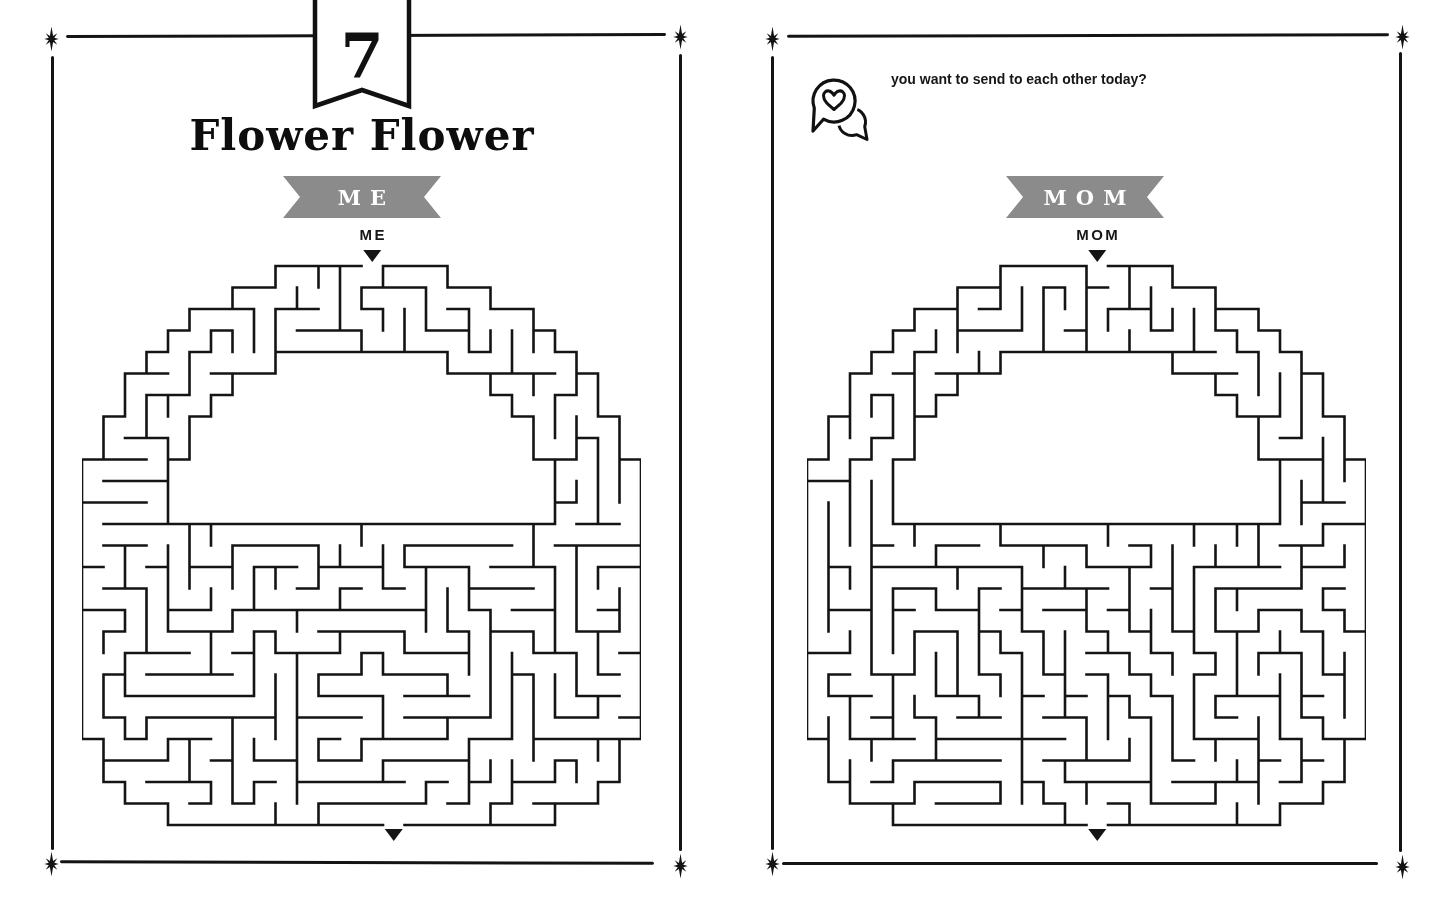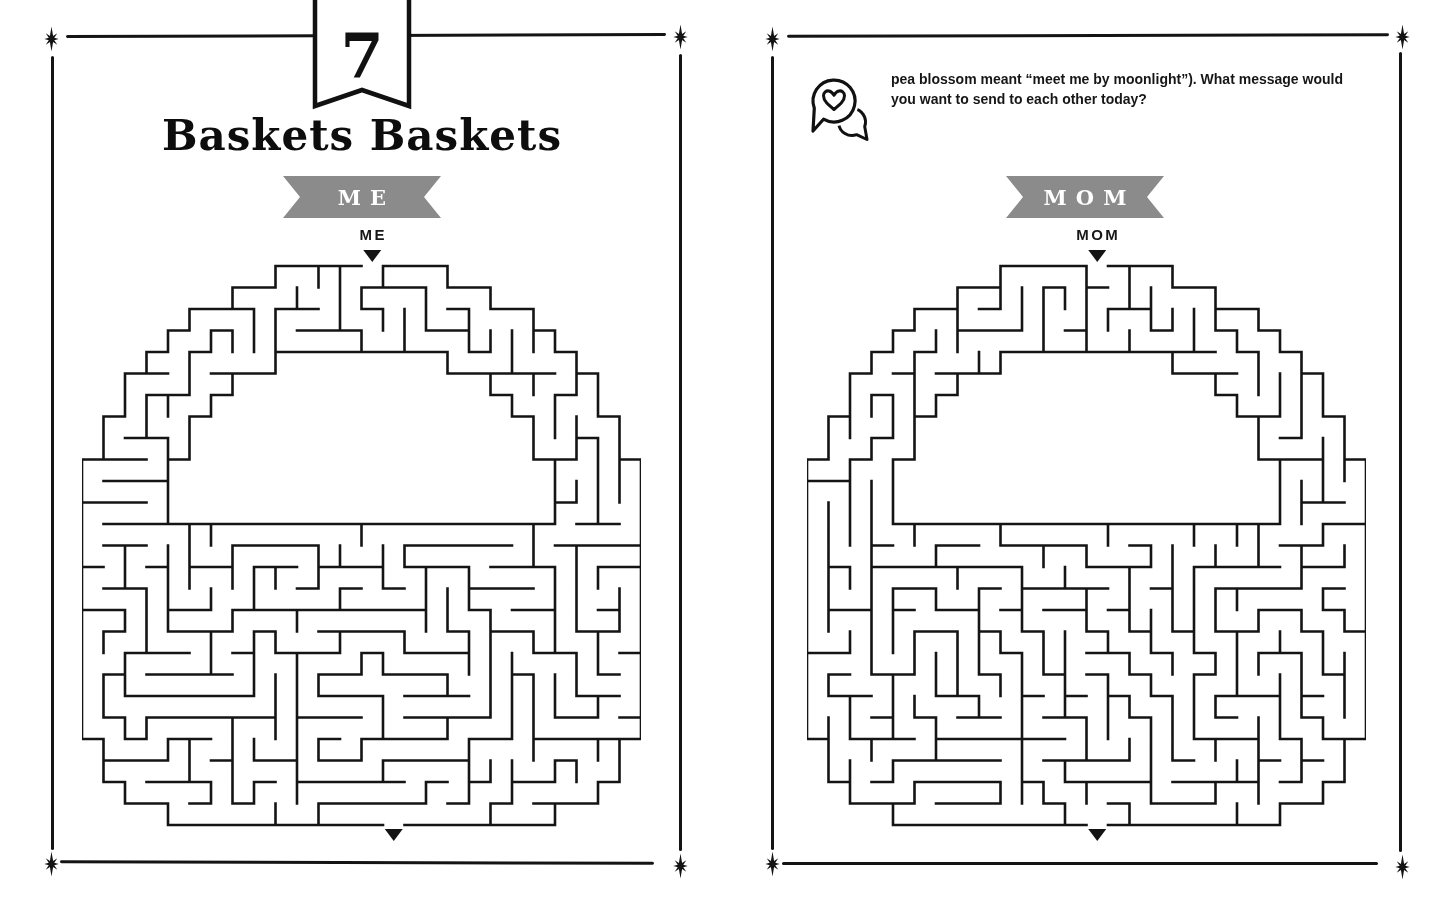--- a/index.html
+++ b/index.html
@@ -84,21 +84,21 @@
             <path d="M0 -8.5 L1.7 0 L0 8.5 L-1.7 0 Z"></path>
           </g>
         </g>
       </svg>
 
     <svg class="ribbon-svg" style="left:311px;" viewBox="0 0 102 115">
       <path d="M4 -8 L98 -8 L98 106 L51 90 L4 106 Z" fill="#ffffff" stroke="#111111" stroke-width="4.5"></path>
       <text x="51" y="78" text-anchor="middle" font-family="DejaVu Serif, serif" font-size="62" font-weight="bold" fill="#111111">7</text>
     </svg>
 
-    <div class="page-title" style="left:82px;width:560px;">Baskets Baskets</div>
+    <div class="page-title" style="left:82px;width:560px;">Flower Flower</div>
 
     <div class="gray-banner" style="left:283px;top:176px;">
       <span>ME</span>
     </div>
 
     <div class="start-label" style="left:372px;">ME</div>
 
     <svg class="maze-svg" style="left:82px;" viewBox="0 -18 559 595">
         <path d="M193.5 0.0h86.0M301.0 0.0h64.5M150.5 21.5h43.0M279.5 21.5h64.5M365.5 21.5h43.0M107.5 43.0h64.5M193.5 43.0h43.0M279.5 43.0h21.5M365.5 43.0h21.5M408.5 43.0h43.0M86.0 64.5h21.5M129.0 64.5h21.5M215.0 64.5h64.5M344.0 64.5h43.0M451.5 64.5h21.5M64.5 86.0h21.5M107.5 86.0h21.5M193.5 86.0h172.0M387.0 86.0h21.5M473.0 86.0h21.5M43.0 107.5h43.0M129.0 107.5h64.5M365.5 107.5h107.5M494.5 107.5h21.5M64.5 129.0h43.0M129.0 129.0h21.5M408.5 129.0h21.5M473.0 129.0h21.5M21.5 150.5h21.5M107.5 150.5h21.5M430.0 150.5h21.5M516.0 150.5h21.5M43.0 172.0h43.0M494.5 172.0h21.5M0.0 193.5h64.5M86.0 193.5h21.5M451.5 193.5h43.0M537.5 193.5h21.5M21.5 215.0h64.5M0.0 236.5h64.5M473.0 236.5h21.5M21.5 258.0h451.5M494.5 258.0h43.0M21.5 279.5h43.0M150.5 279.5h86.0M322.5 279.5h107.5M473.0 279.5h86.0M0.0 301.0h21.5M64.5 301.0h21.5M107.5 301.0h43.0M172.0 301.0h43.0M236.5 301.0h64.5M322.5 301.0h64.5M408.5 301.0h64.5M516.0 301.0h43.0M21.5 322.5h43.0M215.0 322.5h21.5M258.0 322.5h21.5M301.0 322.5h21.5M387.0 322.5h64.5M0.0 344.0h43.0M86.0 344.0h43.0M150.5 344.0h193.5M387.0 344.0h21.5M430.0 344.0h43.0M516.0 344.0h21.5M21.5 365.5h21.5M86.0 365.5h64.5M172.0 365.5h21.5M236.5 365.5h86.0M365.5 365.5h21.5M408.5 365.5h43.0M494.5 365.5h43.0M43.0 387.0h64.5M150.5 387.0h21.5M193.5 387.0h64.5M279.5 387.0h21.5M322.5 387.0h64.5M451.5 387.0h43.0M537.5 387.0h21.5M21.5 408.5h21.5M64.5 408.5h86.0M236.5 408.5h43.0M301.0 408.5h64.5M430.0 408.5h21.5M516.0 408.5h21.5M43.0 430.0h129.0M236.5 430.0h64.5M322.5 430.0h64.5M494.5 430.0h43.0M21.5 451.5h21.5M64.5 451.5h129.0M215.0 451.5h64.5M322.5 451.5h86.0M473.0 451.5h43.0M537.5 451.5h21.5M0.0 473.0h21.5M43.0 473.0h21.5M86.0 473.0h43.0M236.5 473.0h21.5M279.5 473.0h86.0M387.0 473.0h43.0M451.5 473.0h107.5M21.5 494.5h64.5M129.0 494.5h21.5M172.0 494.5h43.0M236.5 494.5h43.0M301.0 494.5h86.0M473.0 494.5h21.5M21.5 516.0h21.5M64.5 516.0h64.5M172.0 516.0h21.5M215.0 516.0h107.5M344.0 516.0h21.5M387.0 516.0h21.5M430.0 516.0h43.0M516.0 516.0h21.5M43.0 537.5h43.0M107.5 537.5h21.5M150.5 537.5h21.5M236.5 537.5h107.5M365.5 537.5h21.5M408.5 537.5h21.5M451.5 537.5h64.5M86.0 559.0h215.0M322.5 559.0h150.5M0.0 193.5v279.5M21.5 150.5v43.0M21.5 365.5v21.5M21.5 408.5v43.0M21.5 473.0v43.0M43.0 107.5v43.0M43.0 279.5v43.0M43.0 344.0v21.5M43.0 387.0v43.0M43.0 451.5v21.5M43.0 516.0v21.5M64.5 86.0v21.5M64.5 129.0v43.0M64.5 322.5v64.5M64.5 451.5v21.5M86.0 64.5v21.5M86.0 129.0v21.5M86.0 172.0v86.0M86.0 279.5v86.0M86.0 473.0v21.5M86.0 537.5v21.5M107.5 43.0v21.5M107.5 86.0v43.0M107.5 150.5v43.0M107.5 258.0v64.5M107.5 473.0v43.0M129.0 64.5v21.5M129.0 129.0v21.5M129.0 258.0v21.5M129.0 322.5v21.5M129.0 365.5v43.0M129.0 516.0v21.5M150.5 21.5v21.5M150.5 64.5v21.5M150.5 107.5v21.5M150.5 279.5v43.0M150.5 344.0v21.5M150.5 451.5v86.0M172.0 43.0v43.0M172.0 301.0v43.0M172.0 365.5v64.5M172.0 473.0v21.5M172.0 516.0v21.5M193.5 0.0v21.5M193.5 43.0v64.5M193.5 301.0v21.5M193.5 365.5v21.5M193.5 408.5v64.5M193.5 537.5v21.5M215.0 21.5v21.5M215.0 344.0v21.5M215.0 387.0v150.5M236.5 0.0v21.5M236.5 279.5v43.0M236.5 408.5v21.5M236.5 473.0v21.5M236.5 537.5v21.5M258.0 0.0v64.5M258.0 279.5v21.5M258.0 322.5v21.5M258.0 365.5v21.5M279.5 21.5v21.5M279.5 64.5v21.5M279.5 258.0v21.5M279.5 387.0v21.5M279.5 473.0v21.5M301.0 0.0v21.5M301.0 43.0v21.5M301.0 279.5v43.0M301.0 387.0v21.5M301.0 430.0v43.0M301.0 494.5v21.5M322.5 43.0v43.0M322.5 279.5v21.5M322.5 365.5v21.5M344.0 21.5v43.0M344.0 301.0v64.5M344.0 516.0v21.5M365.5 0.0v21.5M365.5 86.0v21.5M365.5 322.5v43.0M365.5 408.5v21.5M365.5 451.5v21.5M387.0 43.0v43.0M387.0 301.0v43.0M387.0 365.5v43.0M387.0 473.0v64.5M408.5 21.5v21.5M408.5 64.5v21.5M408.5 107.5v21.5M408.5 344.0v107.5M408.5 494.5v21.5M408.5 537.5v21.5M430.0 64.5v43.0M430.0 129.0v21.5M430.0 387.0v86.0M430.0 494.5v43.0M451.5 43.0v43.0M451.5 107.5v21.5M451.5 150.5v43.0M451.5 258.0v43.0M451.5 365.5v21.5M451.5 408.5v86.0M473.0 64.5v21.5M473.0 129.0v43.0M473.0 193.5v64.5M473.0 301.0v86.0M473.0 408.5v43.0M473.0 494.5v21.5M473.0 537.5v21.5M494.5 86.0v43.0M494.5 150.5v43.0M494.5 215.0v21.5M494.5 279.5v86.0M494.5 387.0v43.0M494.5 494.5v21.5M516.0 107.5v43.0M516.0 172.0v86.0M516.0 301.0v21.5M516.0 365.5v43.0M516.0 430.0v21.5M516.0 473.0v21.5M516.0 516.0v21.5M537.5 150.5v86.0M537.5 322.5v43.0M537.5 473.0v43.0M559.0 193.5v279.5" fill="none" stroke="#141414" stroke-width="2.6" stroke-linecap="square"></path>
         <polygon points="281.25,-16 299.25,-16 290.25,-4" fill="#141414"></polygon>
@@ -163,21 +163,20 @@
       </svg>
 
     <svg class="heart-chat" viewBox="0 0 64 68">
       <path d="M50.6 59.7 A13.5 13.5 0 1 1 58.7 51.6 L61 64.5 Z" fill="#ffffff" stroke="#111111" stroke-width="3" stroke-linejoin="round"></path>
       <path d="M8.3 33.2 A21 21 0 1 1 17.5 44.2 L7 56 Z" fill="#ffffff" stroke="#ffffff" stroke-width="8" stroke-linejoin="round"></path>
       <path d="M8.3 33.2 A21 21 0 1 1 17.5 44.2 L7 56 Z" fill="#ffffff" stroke="#111111" stroke-width="3.2" stroke-linejoin="round"></path>
       <path d="M28 34.5 C22.5 30 17.5 26 17.5 20.8 C17.5 17.2 20.3 15.4 23 16 C25.3 16.5 27 18.4 28 20.2 C29 18.4 30.7 16.5 33 16 C35.7 15.4 38.5 17.2 38.5 20.8 C38.5 26 33.5 30 28 34.5 Z" fill="#ffffff" stroke="#111111" stroke-width="3" stroke-linejoin="round"></path>
     </svg>
 
     <div class="intro-block">
-      <div>pea blossom meant “meet me by moonlight”). What message would</div>
       <div>you want to send to each other today?</div>
     </div>
 
     <div class="gray-banner" style="left:1006px;top:176px;">
       <span>MOM</span>
     </div>
 
     <div class="start-label" style="left:1097px;">MOM</div>
 
     <svg class="maze-svg" style="left:807px;" viewBox="0 -18 559 595">

